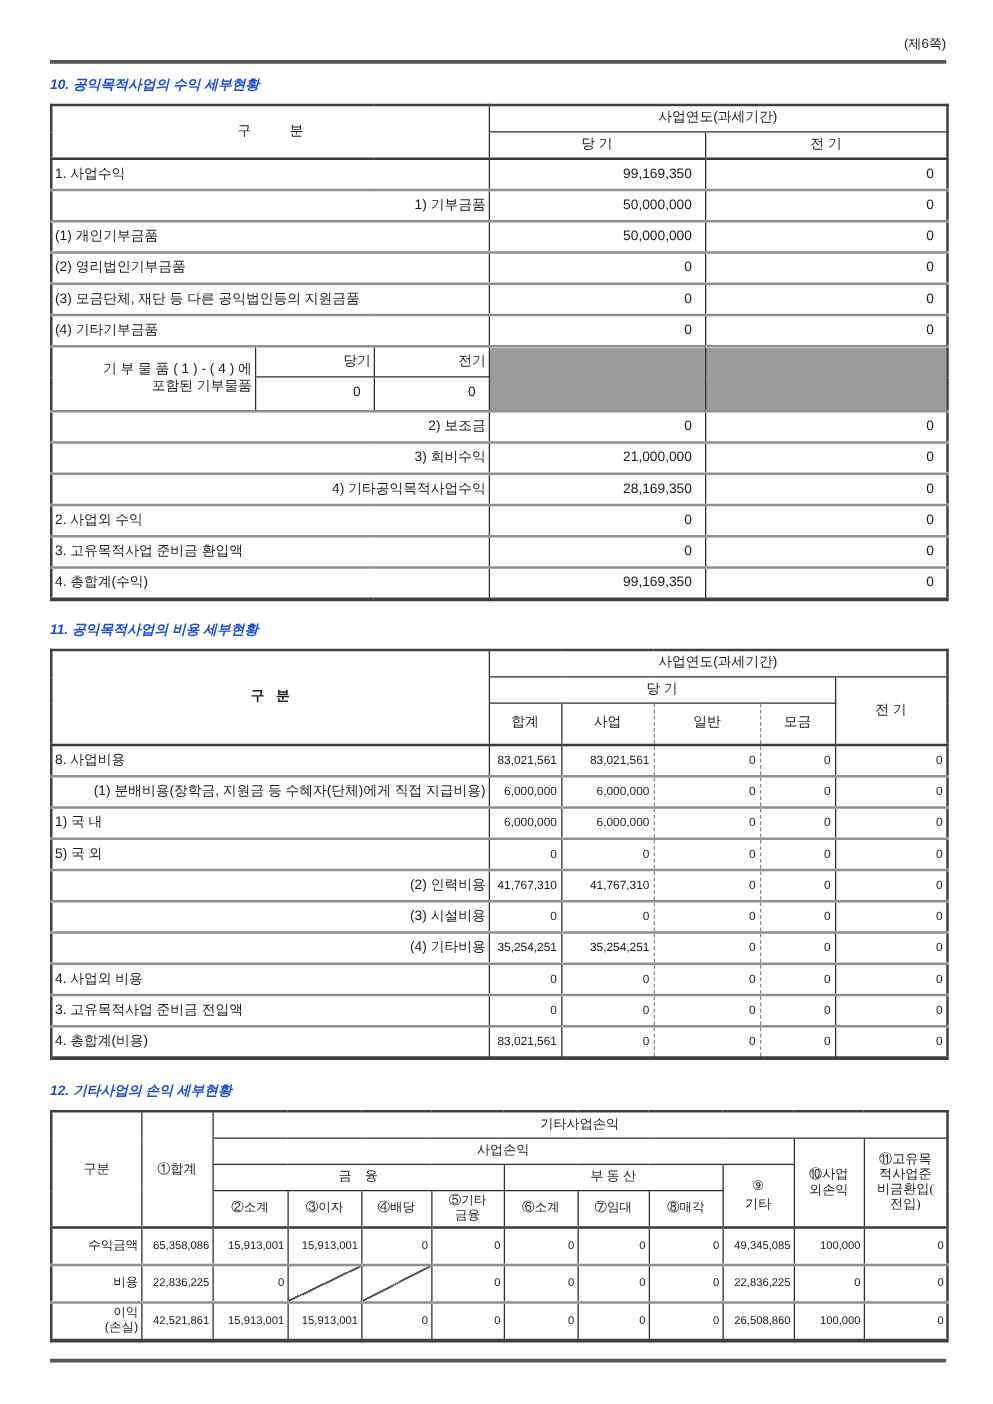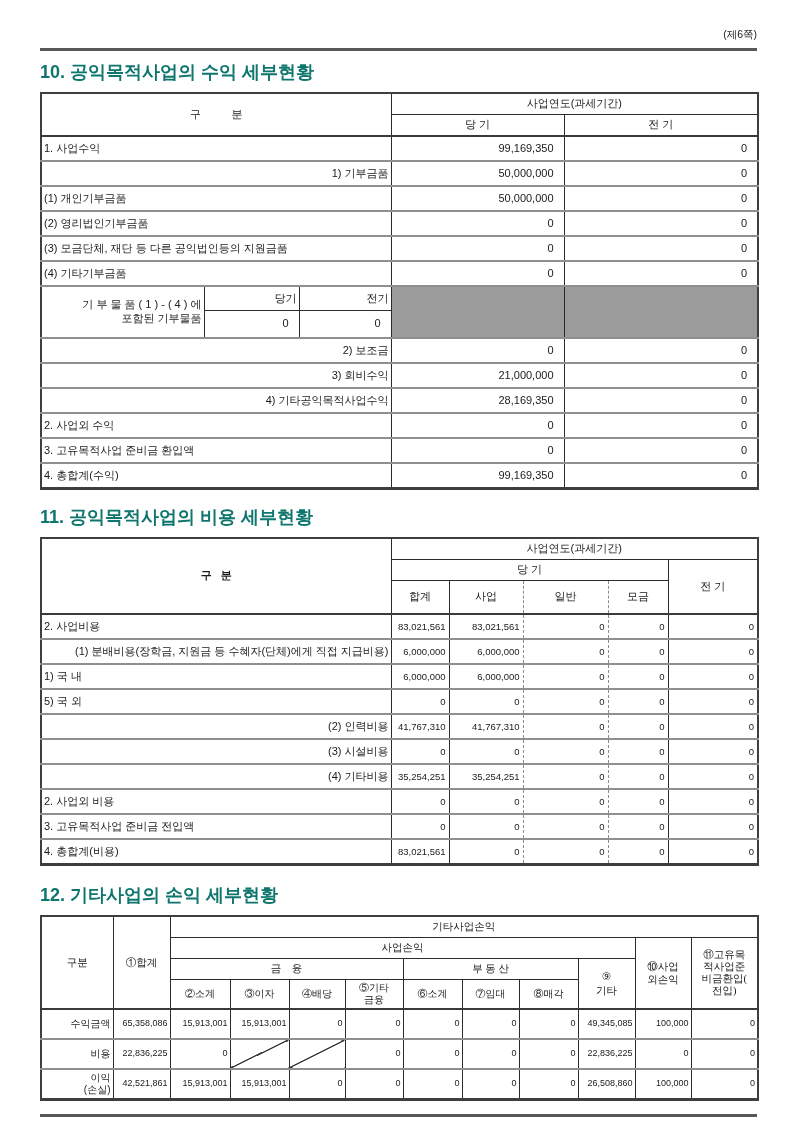--- a/index.html
+++ b/index.html
@@ -1,20 +1,20 @@
 <!DOCTYPE html>
 <html><head>
 <meta charset="utf-8">
 <style>
   html,body{margin:0;padding:0;background:#ffffff;}
   body{width:794px;height:1123px;font-family:"Liberation Sans","DejaVu Sans",sans-serif;color:#1a1a1a;}
   .content{width:717px;margin:0 0 0 40px;padding-top:28px;}
   .pagenum{text-align:right;font-size:10.5px;color:#222;height:15px;}
   .rule{height:3px;background:#575757;margin-top:5px;}
-  .stitle{font-size:18px;font-weight:bold;margin:9px 0 8px 0;color:#0f766e;}
+  .stitle{font-size:11px;font-weight:bold;margin:9px 0 8px 0;color:#1d4ed8;font-style:italic;}
   .stitle.s11{margin-top:15px;}
   .stitle.s12{margin-top:17px;}
   table.tbl{border-collapse:collapse;table-layout:fixed;width:717px;border:2px solid #3f3f3f;border-bottom-width:3px;}
   table.tbl td{border-left:1px solid #2b2b2b;border-top:1px solid #2b2b2b;vertical-align:middle;font-size:11px;line-height:1.25;padding:1px 2px;overflow:hidden;}
   tr.hdr td{height:18px;text-align:center;}
   tr.data td{border-top:2px solid #8f8f8f;height:21px;}
   tr.data.first td{border-top:2px solid #3a3a3a;}
   tr.subrow td{border-top:1px solid #2b2b2b;height:24px;}
   .c{text-align:right;}
   .b{font-weight:bold;}
@@ -173,21 +173,21 @@
       <td rowspan="2" class="c presp">전 기</td>
     </tr>
     <tr class="hdr h3">
       <td class="c">합계</td>
       <td class="c">사업</td>
       <td class="c dashL">일반</td>
       <td class="c dashL">모금</td>
     </tr>
 
     <tr class="data first">
-      <td class="lbl i0">2. 사업비용</td>
+      <td class="lbl i0">8. 사업비용</td>
       <td class="num">83,021,561</td>
       <td class="num">83,021,561</td>
       <td class="num dashL">0</td>
       <td class="num dashL">0</td>
       <td class="num">0</td>
     </tr>
     <tr class="data">
       <td class="lbl i1">(1) 분배비용(장학금, 지원금 등 수혜자(단체)에게 직접 지급비용)</td>
       <td class="num">6,000,000</td>
       <td class="num">6,000,000</td>
@@ -229,21 +229,21 @@
     </tr>
     <tr class="data">
       <td class="lbl i1">(4) 기타비용</td>
       <td class="num">35,254,251</td>
       <td class="num">35,254,251</td>
       <td class="num dashL">0</td>
       <td class="num dashL">0</td>
       <td class="num">0</td>
     </tr>
     <tr class="data">
-      <td class="lbl i0">2. 사업외 비용</td>
+      <td class="lbl i0">4. 사업외 비용</td>
       <td class="num">0</td>
       <td class="num">0</td>
       <td class="num dashL">0</td>
       <td class="num dashL">0</td>
       <td class="num">0</td>
     </tr>
     <tr class="data">
       <td class="lbl i0">3. 고유목적사업 준비금 전입액</td>
       <td class="num">0</td>
       <td class="num">0</td>

